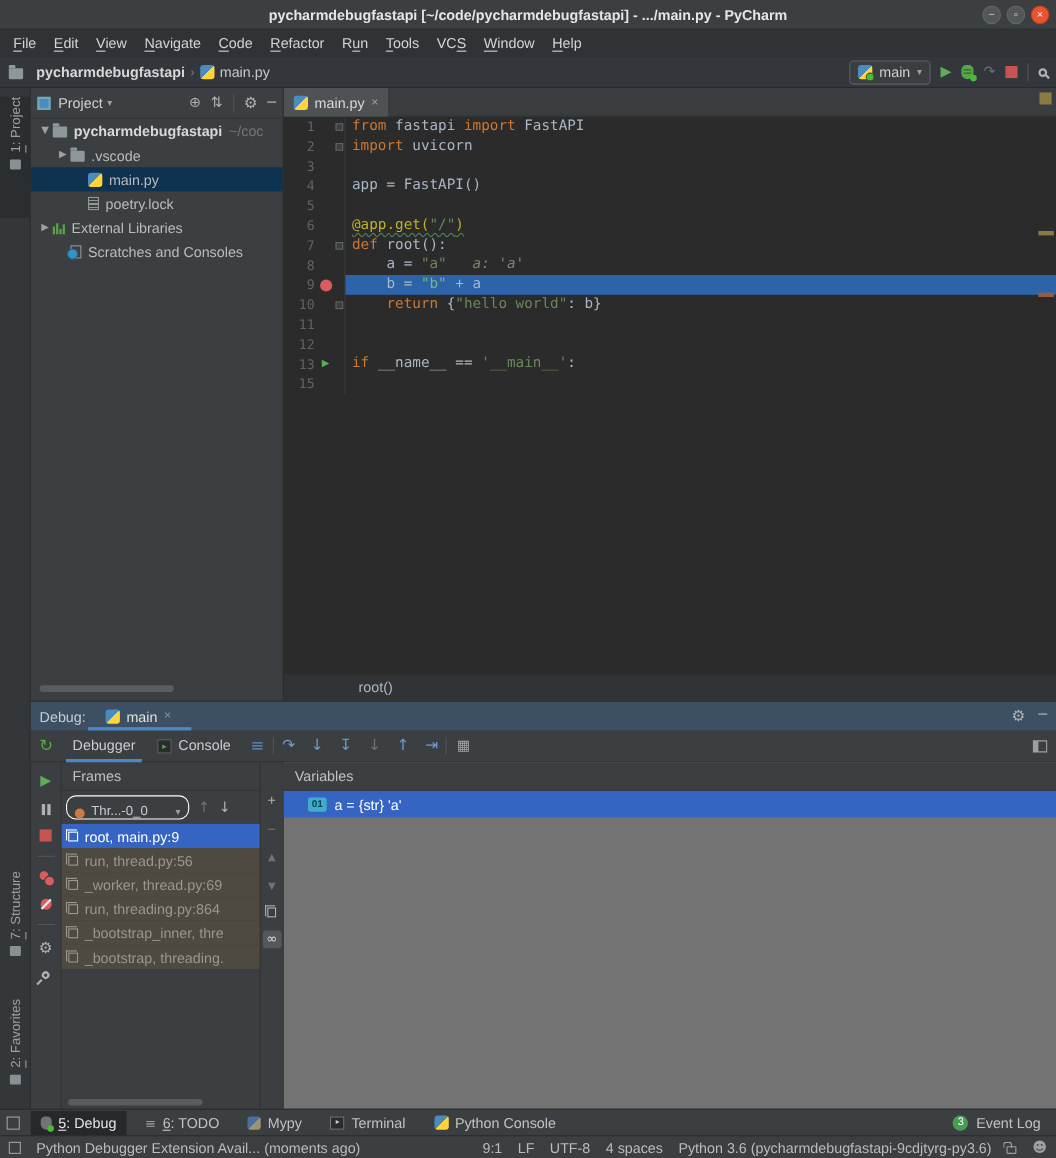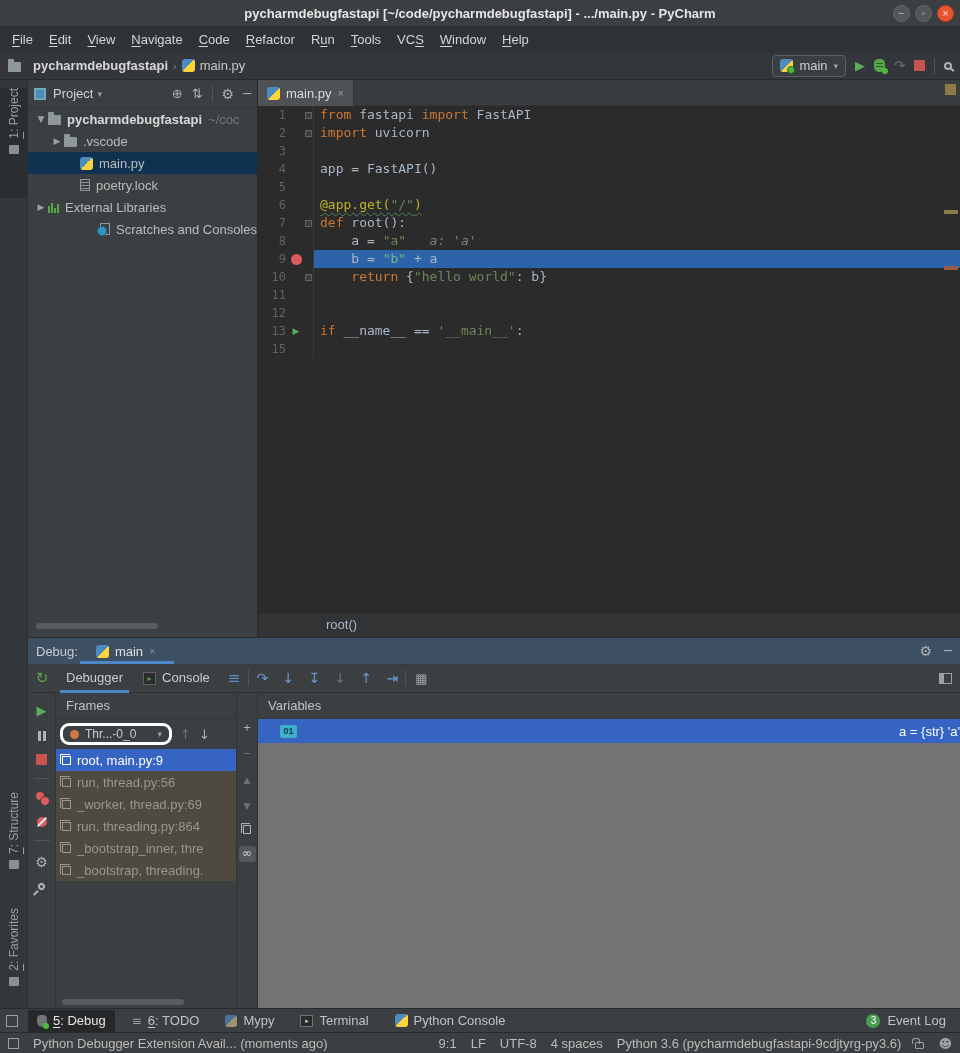--- a/index.html
+++ b/index.html
@@ -133,42 +133,42 @@
   .bp2::after { left:4px; top:4px; border:1px solid #3C3F41; }
   .mute-ico { width:10px; height:10px; border-radius:50%; background:#DB5C5C; position:relative; }
   .mute-ico::after { content:''; position:absolute; left:-1px; top:4px; width:12px; height:2px; background:#E8E8E8; transform:rotate(-45deg); }
   .gear { color:#AFB1B3; font-size:14px; }
   .pin-ico { width:7px; height:7px; border:2px solid #AFB1B3; border-radius:50%; position:relative; transform:rotate(45deg); }
   .pin-ico::after { content:''; position:absolute; left:1px; top:7px; width:2px; height:6px; background:#AFB1B3; }
 
   #frames { position:absolute; left:28px; top:0; width:181px; bottom:0; border-right:1px solid #323232; }
   .panel-head { height:26px; line-height:25px; padding-left:10px; color:#C0C3C6; border-bottom:1px solid #333638; }
   #thread-row { height:30px; display:flex; align-items:center; padding:0 4px; gap:8px; }
-  #thread-dd { flex:0 0 112px; height:22px; border:3px solid #ffffff; border-radius:9px; display:flex; align-items:center; padding:0 7px; gap:6px; }
+  #thread-dd { flex:0 0 112px; height:22px; border:1px solid #ffffff; border-radius:9px; display:flex; align-items:flex-end; padding:0 7px; gap:6px; }
   .thread-dot { width:9px; height:9px; border-radius:50%; background:#D07742; }
   #thread-dd .lbl { color:#C8CCD0; font-size:12px; flex:1; white-space:nowrap; }
   .arrow-up { color:#6F7375; font-size:13px; }
   .arrow-down { color:#AFB1B3; font-size:13px; }
   .frame-row { height:22px; display:flex; align-items:center; padding-left:6px; gap:6px; background:#4E4A40; color:#9C968C; white-space:nowrap; overflow:hidden; }
   .frame-row.selected { background:#3564C2; color:#FFFFFF; }
   .frame-ico { width:9px; height:9px; border:1px solid currentColor; position:relative; flex:0 0 auto; }
   .frame-ico::before { content:''; position:absolute; left:-3px; top:-3px; width:9px; height:9px; border:1px solid currentColor; border-right:none; border-bottom:none; }
   #frames-scrollbar { position:absolute; left:6px; bottom:3px; width:122px; height:6px; background:#5A5D5F; border-radius:3px; }
 
   #minibar { position:absolute; left:209px; top:0; width:21px; bottom:0; border-right:1px solid #323232; display:flex; flex-direction:column; align-items:center; padding-top:28px; gap:12px; }
   .mb { color:#AFB1B3; font-size:13px; line-height:14px; }
   .mb.dis { color:#6F7375; }
   .mb.small { font-size:9px; }
   .copy-ico { width:8px; height:9px; border:1px solid #AFB1B3; position:relative; }
   .copy-ico::before { content:''; position:absolute; left:-3px; top:-3px; width:8px; height:9px; border:1px solid #AFB1B3; border-right:none; border-bottom:none; }
   .inf-wrap { width:17px; height:16px; background:#55585A; border-radius:3px; color:#D8D8D8; text-align:center; line-height:15px; font-size:12px; }
 
   #variables { position:absolute; left:230px; top:0; right:0; bottom:0; background:#737373; }
   #variables .panel-head { background:#3C3F41; }
-  .var-row { height:24px; display:flex; align-items:center; gap:7px; padding-left:22px;justify-content:space-between; }
+  .var-row { height:24px; display:flex; align-items:center; gap:7px; padding-left:22px; }
   .var-row.selected { background:#3564C2; color:#FFFFFF; }
   .var-badge { width:17px; height:13px; background:#3FAFC9; border-radius:2px; color:#0A3C55; font-size:9px; font-weight:bold; text-align:center; line-height:13px; }
 
   
   #bottombar { left:0; top:1008px; width:960px; height:24px; background:#3C3F41; border-top:1px solid #282B2D; display:flex; align-items:center; padding:0 4px; }
   .switcher-ico { width:12px; height:12px; border:1px solid #9DA0A2; margin:0 10px 0 2px; }
   .btab { height:22px; display:flex; align-items:center; gap:6px; padding:0 9px; color:#C0C3C6; }
   .btab.active { background:#26282A; color:#E6E6E6; }
   .dbg-bug { width:10px; height:12px; background:#6F7478; border-radius:4px 4px 5px 5px; position:relative; }
   .dbg-bug::after { content:''; position:absolute; right:-2px; bottom:-2px; width:6px; height:6px; border-radius:50%; background:#4CBB3C; }
@@ -286,21 +286,21 @@
       <div class="tree-row" style="padding-left: 6px;">
         <span class="chev ico">▶</span>
         <span class="t-ico libs-ico">
           <i style="height: 7px;"></i>
           <i style="height: 10px;"></i>
           <i style="height: 5px;"></i>
           <i style="height: 9px;"></i>
         </span>
         <span class="tree-label">External Libraries</span>
       </div>
-      <div class="tree-row" style="padding-left: 22px; justify-content: flex-end;">
+      <div class="tree-row" style="padding-left: 22px;">
         <span class="chev ico empty">▶</span>
         <span class="t-ico scratch-ico"></span>
         <span class="tree-label">Scratches and Consoles</span>
       </div>
     </div>
   <div id="project-scrollbar"></div>
 </div>
 
 <div id="editor" class="abs">
   <div id="tabstrip">

